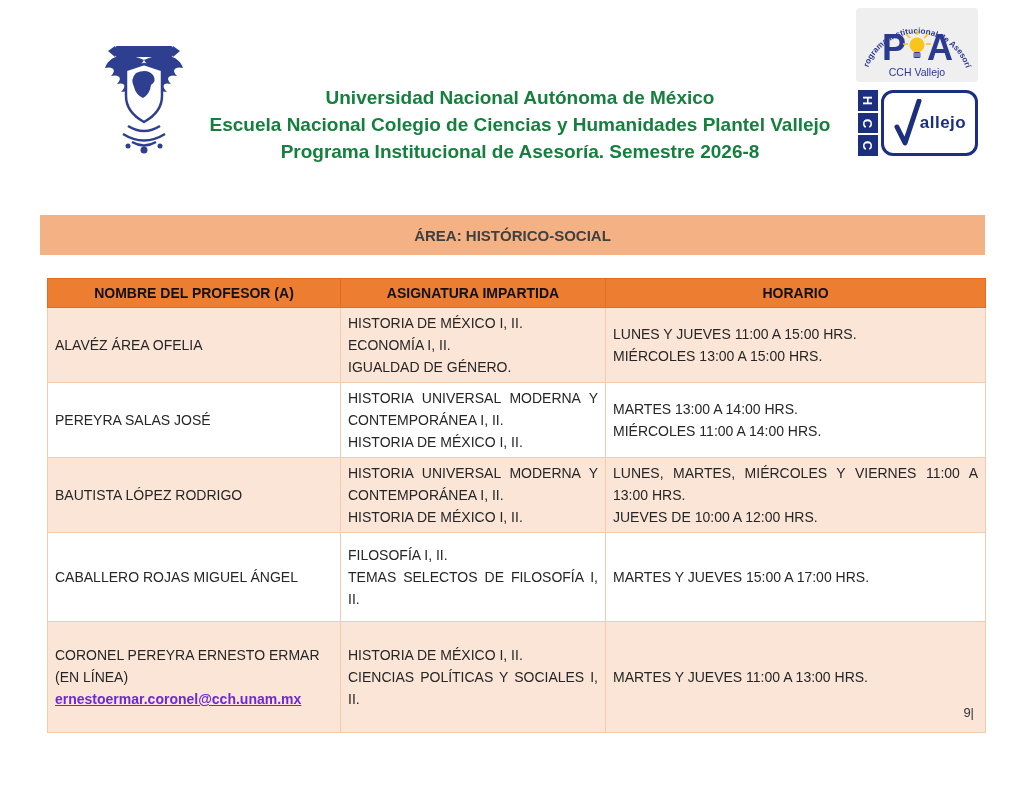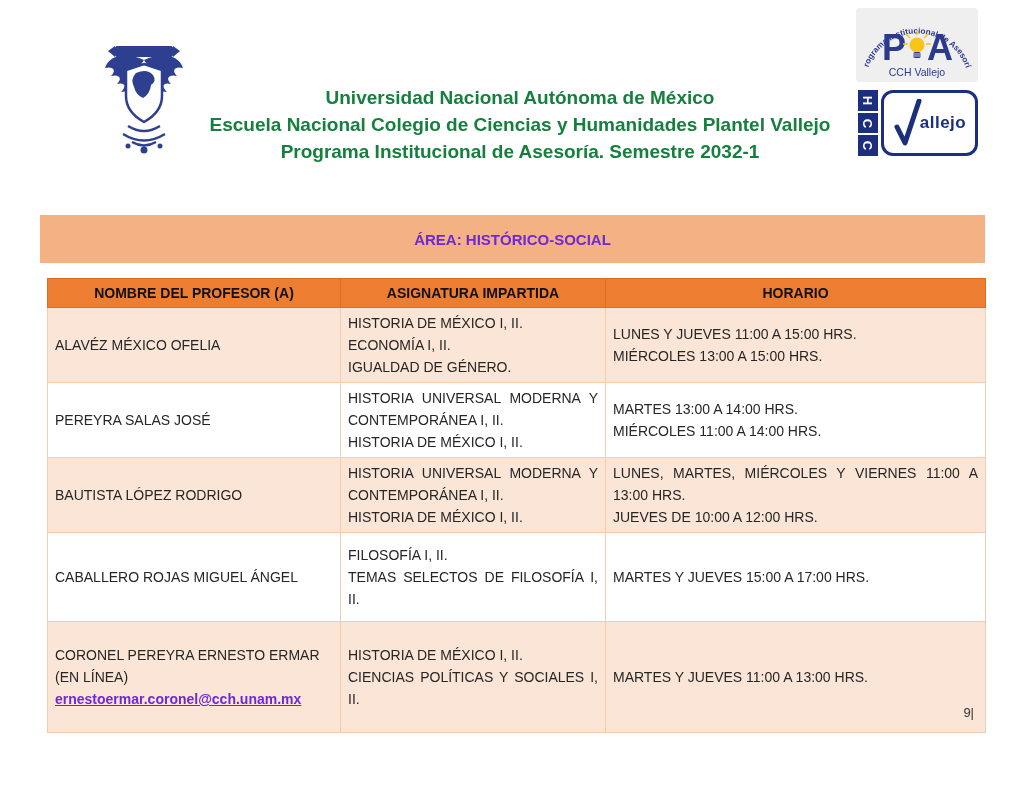--- a/index.html
+++ b/index.html
@@ -31,24 +31,24 @@
   }
   .cch-cell:last-child{margin-bottom:0;}
   .cch-cell span{display:block;transform:rotate(90deg);}
   .vallejo-box{
     flex:1;border:3px solid #1b2f7e;border-radius:12px;background:#fff;
     display:flex;align-items:center;justify-content:center;padding:18px 4px;
   }
   .vallejo-word{font-weight:bold;font-size:17px;color:#1b2f7e;letter-spacing:0.5px;margin-left:-3px;}
   
   .area-banner{
-    position:absolute;left:40px;top:215px;width:945px;height:48px;
+    position:absolute;left:40px;top:215px;width:945px;height:40px;
     background:#F4B183;
     display:flex;align-items:center;justify-content:center;
-    font-weight:bold;font-size:15px;color:#6d28d9;
+    font-weight:bold;font-size:15px;color:#404040;
   }
   
   .table-wrap{position:absolute;left:47px;top:278px;width:938px;}
   table.prof{border-collapse:collapse;table-layout:fixed;width:938px;font-size:14px;}
   table.prof thead th{
     background:#ED7D31;color:#111;font-weight:bold;font-size:14px;
     height:24px;padding:2px 12px;text-align:center;
     border:1px solid #e06c1e;
   }
   table.prof td{
@@ -92,21 +92,21 @@
       <path d="M34 104 q12 7 24 0"></path>
     </g>
     <circle cx="46" cy="112" r="3.5" fill="#2e3f8f"></circle>
     <circle cx="30" cy="108" r="2.5" fill="#2e3f8f"></circle>
     <circle cx="62" cy="108" r="2.5" fill="#2e3f8f"></circle>
   </svg>
 
   <div class="title-block">
     <div>Universidad Nacional Autónoma de México</div>
     <div>Escuela Nacional Colegio de Ciencias y Humanidades Plantel Vallejo</div>
-    <div>Programa Institucional de Asesoría. Semestre 2032-1</div>
+    <div>Programa Institucional de Asesoría. Semestre 2026-8</div>
   </div>
 
   <svg class="pia-logo" viewBox="0 0 122 74" aria-hidden="true">
     <rect x="0" y="0" width="122" height="74" rx="4" fill="#efefef"></rect>
     <defs>
       <path id="arcPath" d="M 12 60 A 52 52 0 0 1 110 60"></path>
     </defs>
     <text font-size="8.2" fill="#2B3990" font-weight="bold">
       <textPath href="#arcPath" startOffset="50%" text-anchor="middle">Programa Institucional de Asesoría</textPath>
     </text>
@@ -162,21 +162,21 @@
       <thead>
         <tr>
           <th>NOMBRE DEL PROFESOR (A)</th>
           <th>ASIGNATURA IMPARTIDA</th>
           <th>HORARIO</th>
         </tr>
       </thead>
       <tbody>
           <tr class="tint">
             <td>
-              <div class="line">ALAVÉZ MÉXICO OFELIA</div>
+              <div class="line">ALAVÉZ ÁREA OFELIA</div>
             </td>
             <td>
               <div class="line just">HISTORIA DE MÉXICO I, II.</div>
               <div class="line just">ECONOMÍA I, II.</div>
               <div class="line just">IGUALDAD DE GÉNERO.</div>
             </td>
             <td>
               <div class="line just">LUNES Y JUEVES 11:00 A 15:00 HRS.</div>
               <div class="line just">MIÉRCOLES 13:00 A 15:00 HRS.</div>
             </td>

